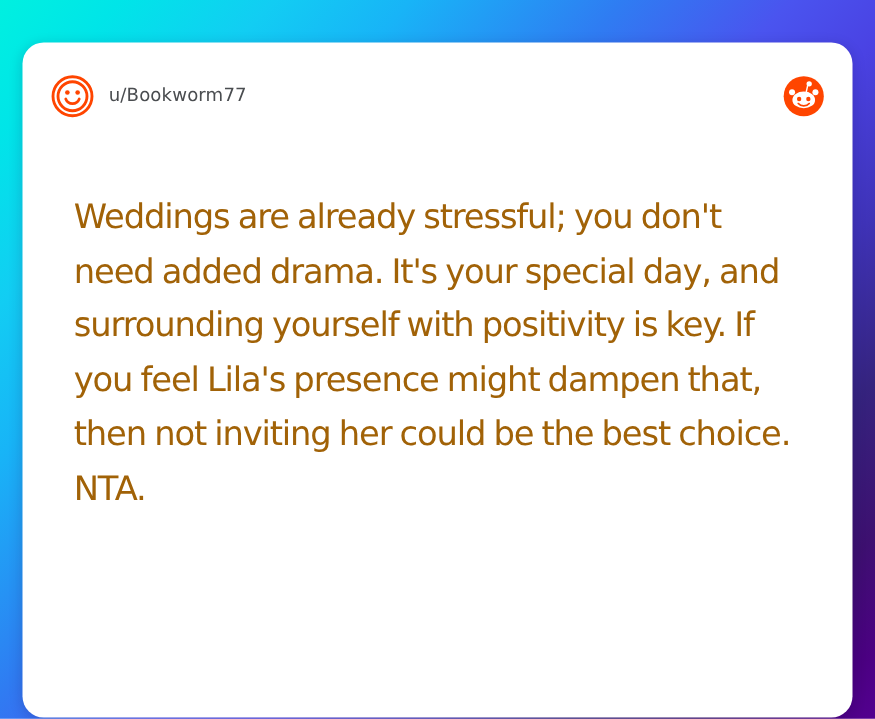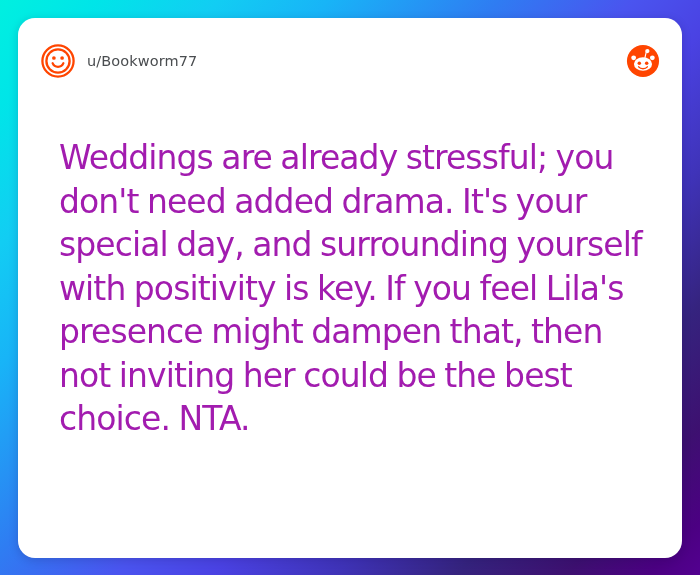--- a/index.html
+++ b/index.html
@@ -39,20 +39,21 @@
     position: relative;
     width: 100%;
     height: 100%;
     box-sizing: border-box;
     background: #ffffff;
     border-radius: 17px;
     box-shadow: 0 2px 10px rgba(20, 10, 60, 0.18);
     padding: 20px 22px 0 22px;
     display: flex;
     flex-direction: column;
+    margin-top: 16px;
   }
 
   
   .card-header {
     height: 46px;
     display: flex;
     align-items: center;
     flex: 0 0 auto;
   }
   .author {
@@ -84,24 +85,24 @@
     display: block;
   }
 
   
   .card-body {
     flex: 1 1 auto;
     padding: 52px 14px 0 19px;
   }
   .quote-text {
     font-family: "DejaVu Sans", "Liberation Sans", sans-serif;
-    font-size: 33px;
+    font-size: 27px;
     line-height: 43.5px;
     letter-spacing: -0.9px;
-    color: #a21caf;
+    color: #a16207;
     font-weight: 400;
     margin: 0;
     word-spacing: -1.2px;
   }
 </style>
 </head>
 <body>
 
 <div id="canvas">
 

